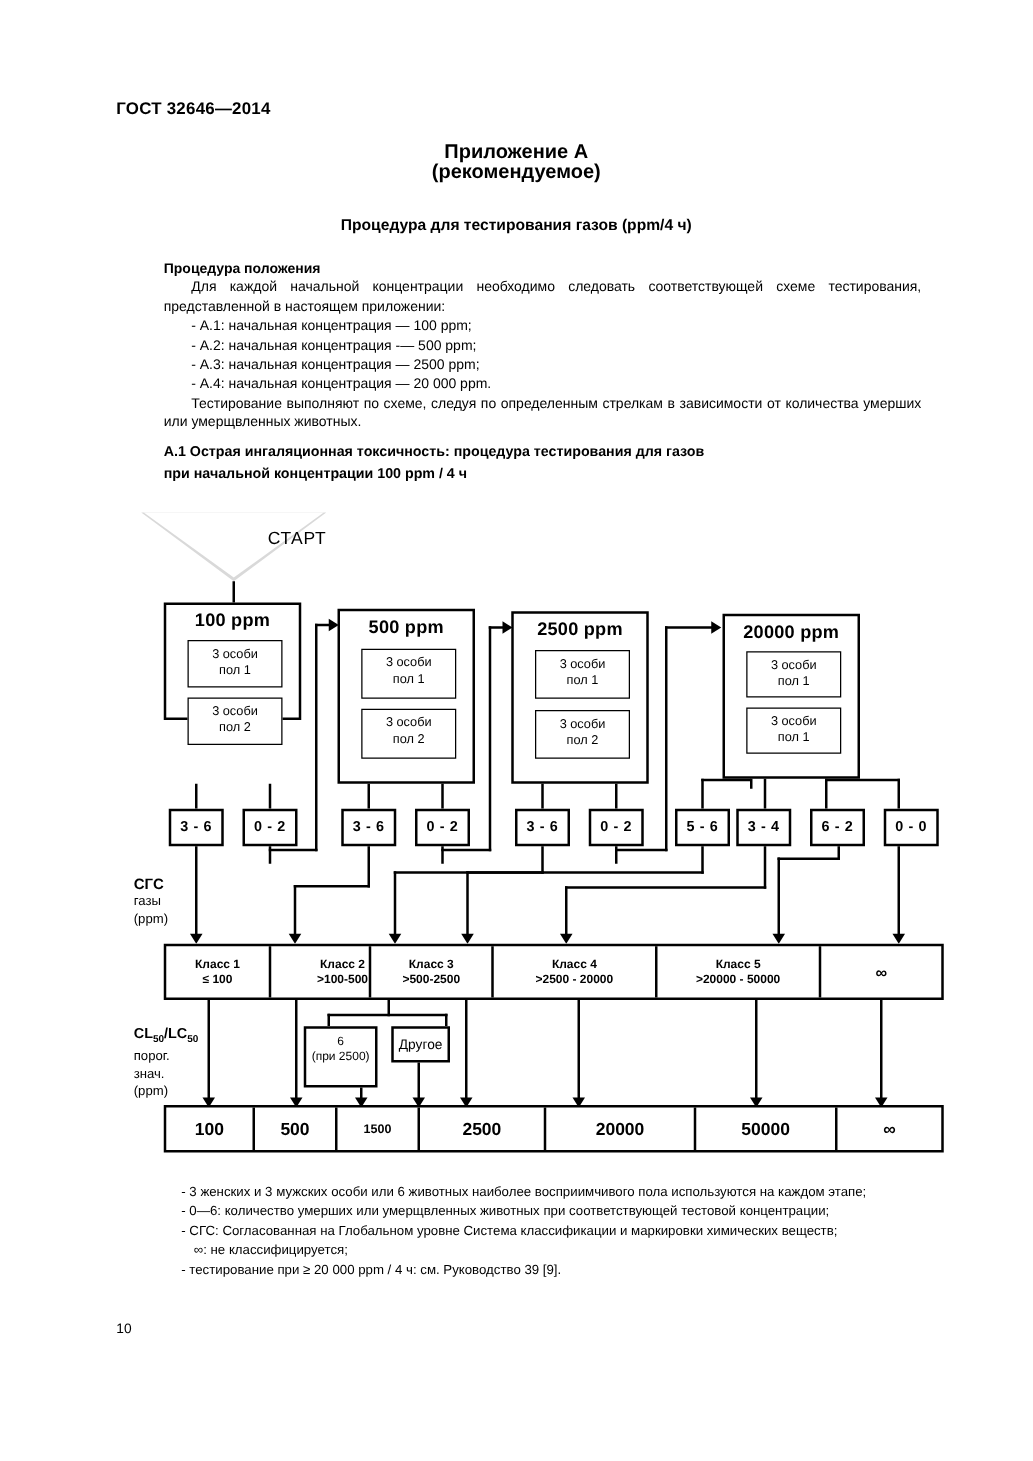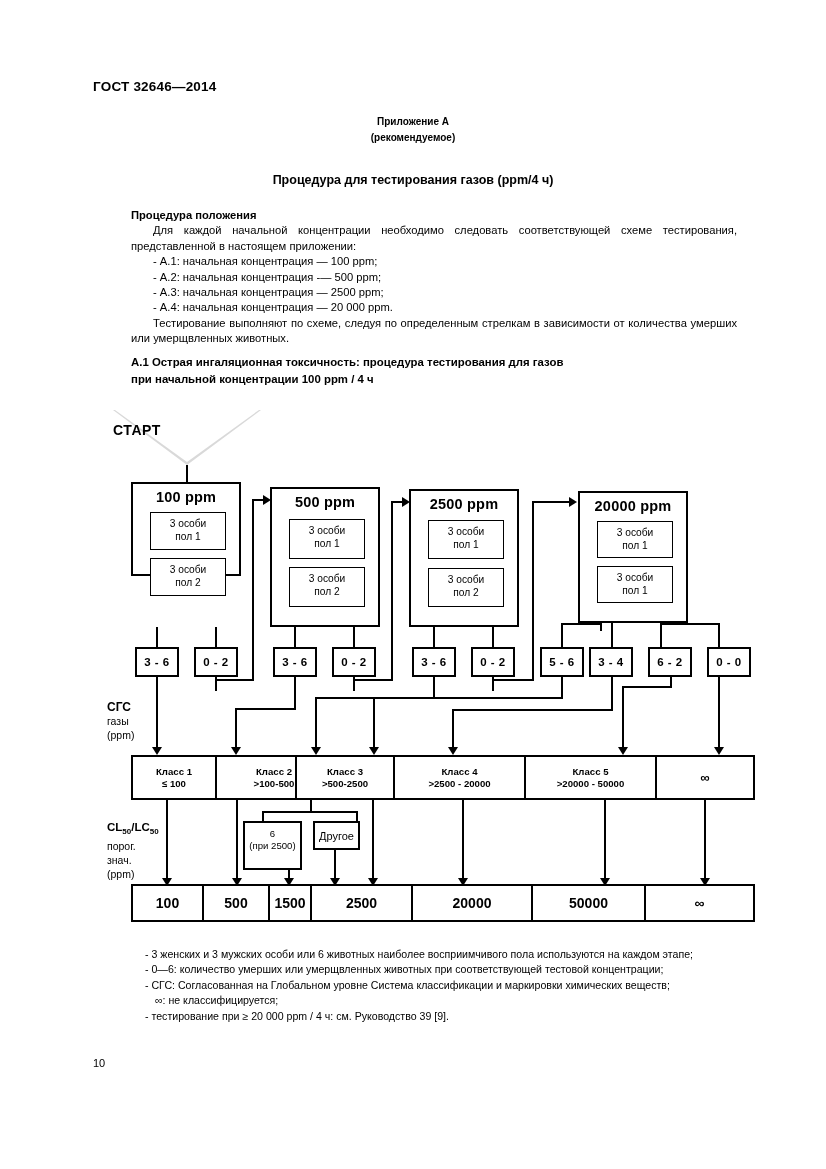--- a/index.html
+++ b/index.html
@@ -1,42 +1,42 @@
 <!DOCTYPE html>
 <html><head>
 <meta charset="utf-8">
 <style>
   html,body{margin:0;padding:0;background:#ffffff;}
   body{width:826px;height:1169px;position:relative;font-family:"Liberation Sans",sans-serif;color:#000;}
   .page{position:absolute;left:0;top:0;width:826px;height:1169px;overflow:hidden;background:#fff;}
 
   
   .std-header{position:absolute;left:93px;top:79px;font-size:13.5px;font-weight:bold;letter-spacing:.2px;}
-  .annex-block{position:absolute;left:0;top:114px;width:826px;text-align:center;font-size:10px;font-weight:bold;line-height:16px;}
+  .annex-block{position:absolute;left:0;top:114px;width:826px;text-align:center;font-size:16px;font-weight:bold;line-height:16px;}
   .annex-title{position:absolute;left:0;top:173px;width:826px;text-align:center;font-size:12.5px;font-weight:bold;}
 
   .body-text{position:absolute;left:131px;top:208px;width:606px;font-size:11.2px;line-height:15.4px;}
   .body-text .h{font-weight:bold;}
   .body-text p{margin:0;}
   .p-indent{text-indent:22px;text-align:justify;}
   .p-dash{text-indent:22px;}
 
   .sec-head{position:absolute;left:131px;top:354px;width:620px;font-size:11.4px;font-weight:bold;line-height:16.5px;}
   .dg *{box-sizing:border-box;}
 
   
   .start-wrap{position:absolute;left:113px;top:410px;width:148px;height:55px;}
   .start-tri{position:absolute;left:0;top:0;width:0;height:0;
      border-left:74px solid transparent;border-right:74px solid transparent;
      border-top:55px solid #d9d9d9;}
   .start-tri-in{position:absolute;left:2px;top:0;width:0;height:0;
      border-left:72px solid transparent;border-right:72px solid transparent;
      border-top:52px solid #ffffff;}
-  .start-label{position:absolute;left:0;top:12px;width:148px;text-align:left;
-     font-size:14px;font-weight:bold;letter-spacing:.5px;}
+  .start-label{position:absolute;left:0;top:12px;width:148px;text-align:right;
+     font-size:14px;font-weight:normal;letter-spacing:.5px;}
 
   
   .conc{position:absolute;border:2px solid #000;background:#fff;}
   .conc .ctitle{text-align:center;font-size:14.5px;font-weight:bold;margin-top:5px;letter-spacing:.2px;}
   .subbox{position:absolute;border:1.4px solid #000;background:#fff;
      text-align:center;font-size:10.2px;line-height:13px;padding-top:4px;}
 
   
   .cnt{position:absolute;border:2px solid #000;background:#fff;
      text-align:center;font-size:11.5px;font-weight:bold;letter-spacing:.5px;
@@ -320,21 +320,21 @@
     <div class="sidelab" style="left:107px;top:820px;">
       <div class="b2">CL<sub>50</sub>/LC<sub>50</sub></div>
       <div>порог.</div>
       <div>знач.</div>
       <div>(ppm)</div>
     </div>
 
     <div class="valband" style="left:131px;top:884px;width:624px;height:38px;">
       <div class="valcell" style="width:71px;">100</div>
       <div class="valcell" style="width:66px;">500</div>
-      <div class="valcell" style="width:42px;font-size:14px;">1500</div>
+      <div class="valcell" style="width:66px;font-size:10px;">1500</div>
       <div class="valcell" style="width:101px;">2500</div>
       <div class="valcell" style="width:120px;">20000</div>
       <div class="valcell" style="width:113px;">50000</div>
       <div class="valcell" style="flex:1;">∞</div>
     </div>
 
   </div>
 
   <div class="notes">
     <p>- 3 женских и 3 мужских особи или 6 животных наиболее восприимчивого пола используются на каждом этапе;</p>

